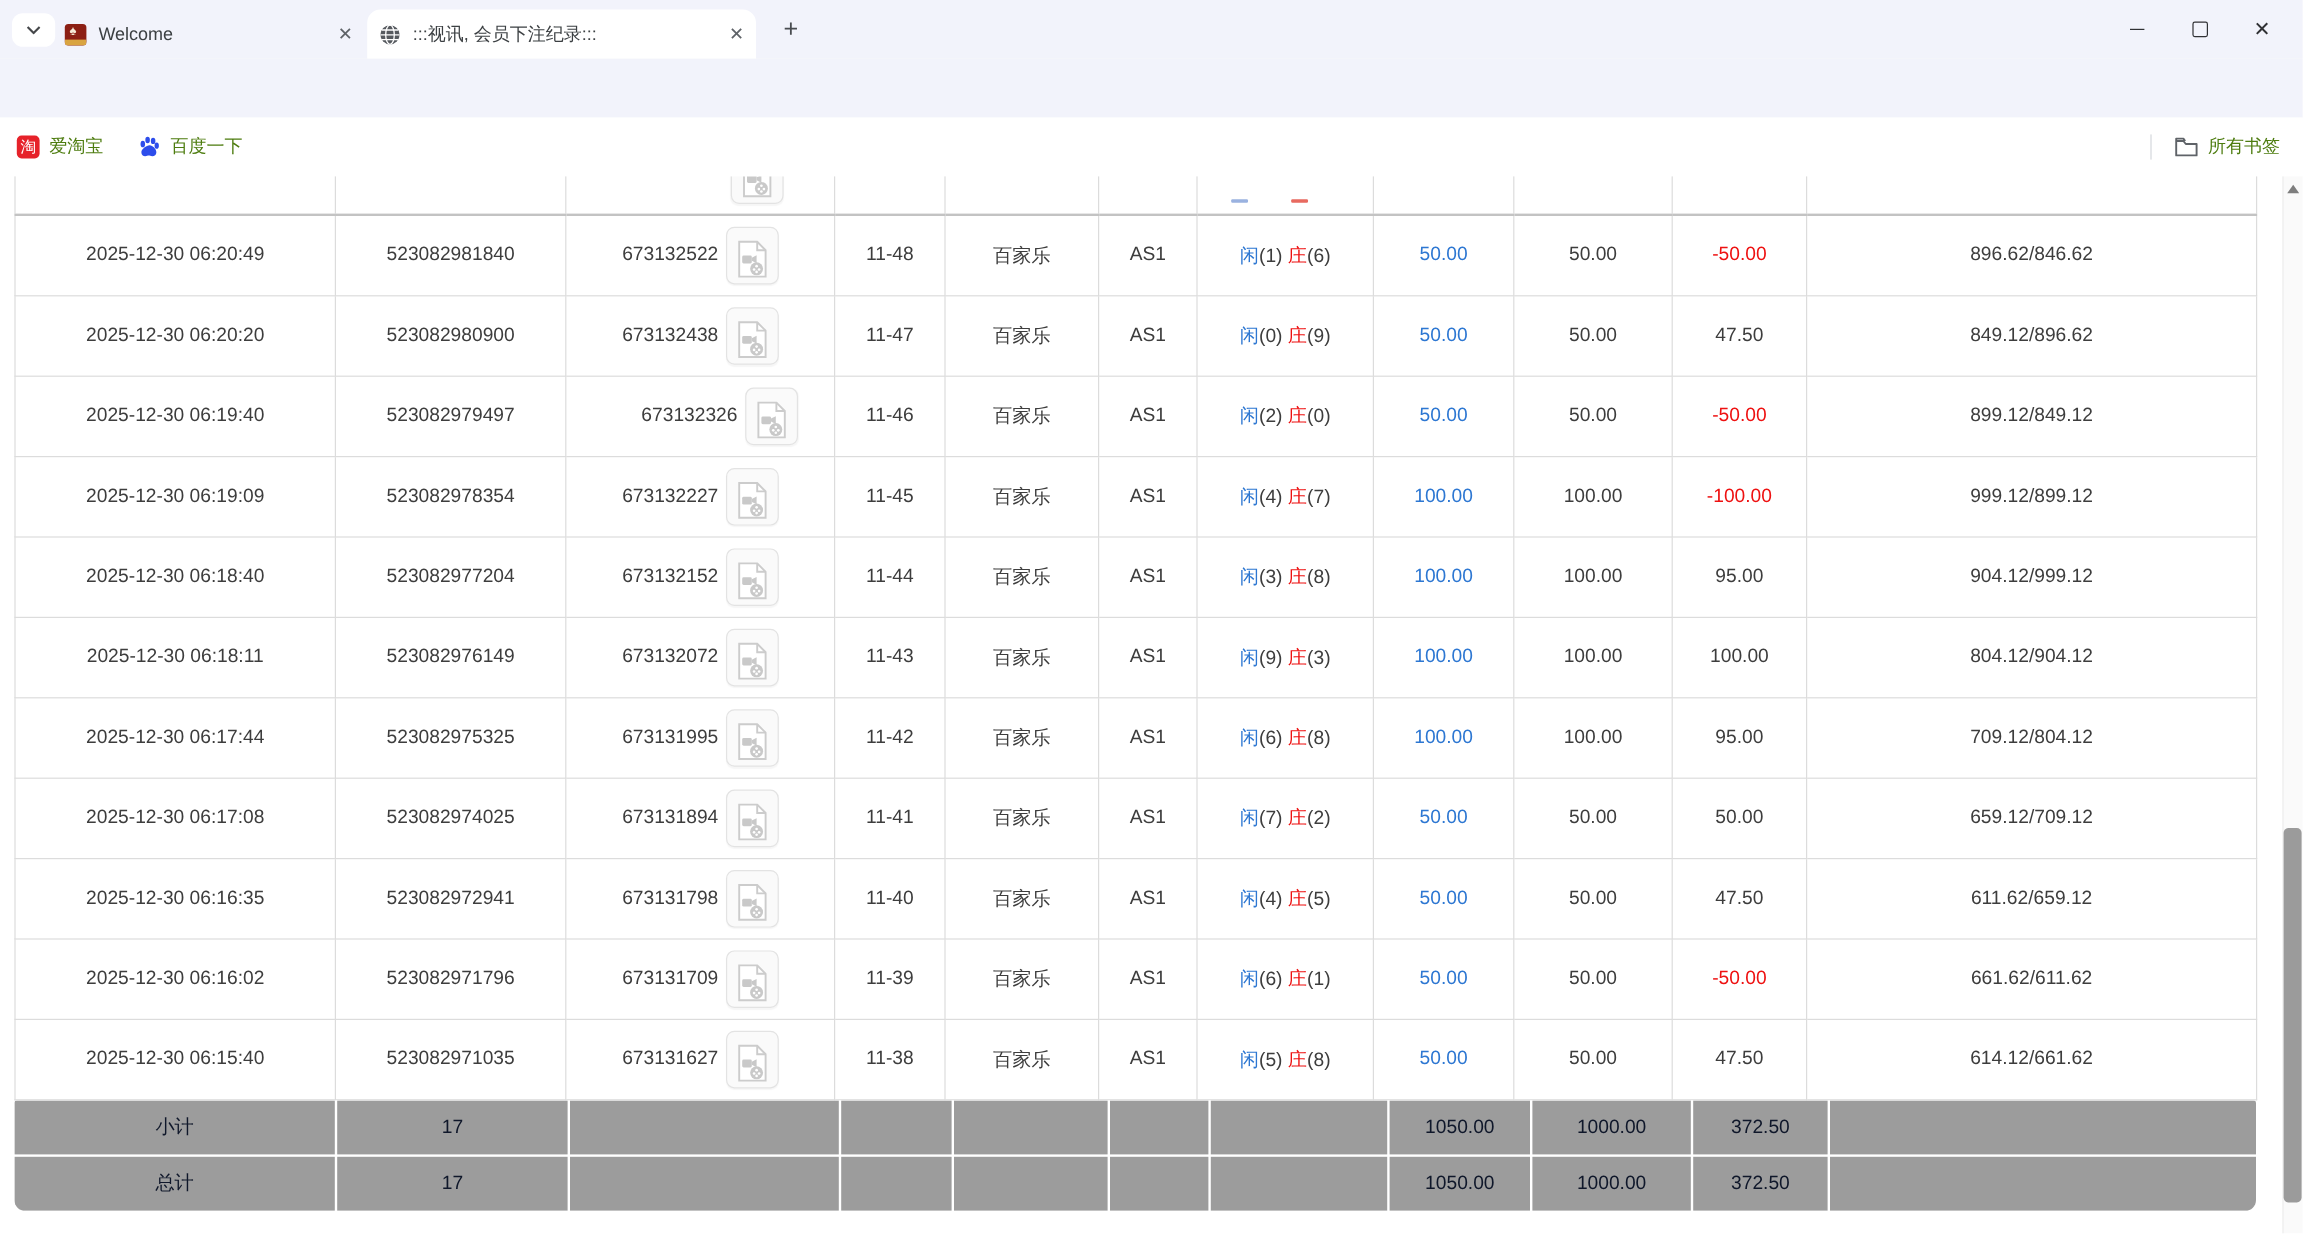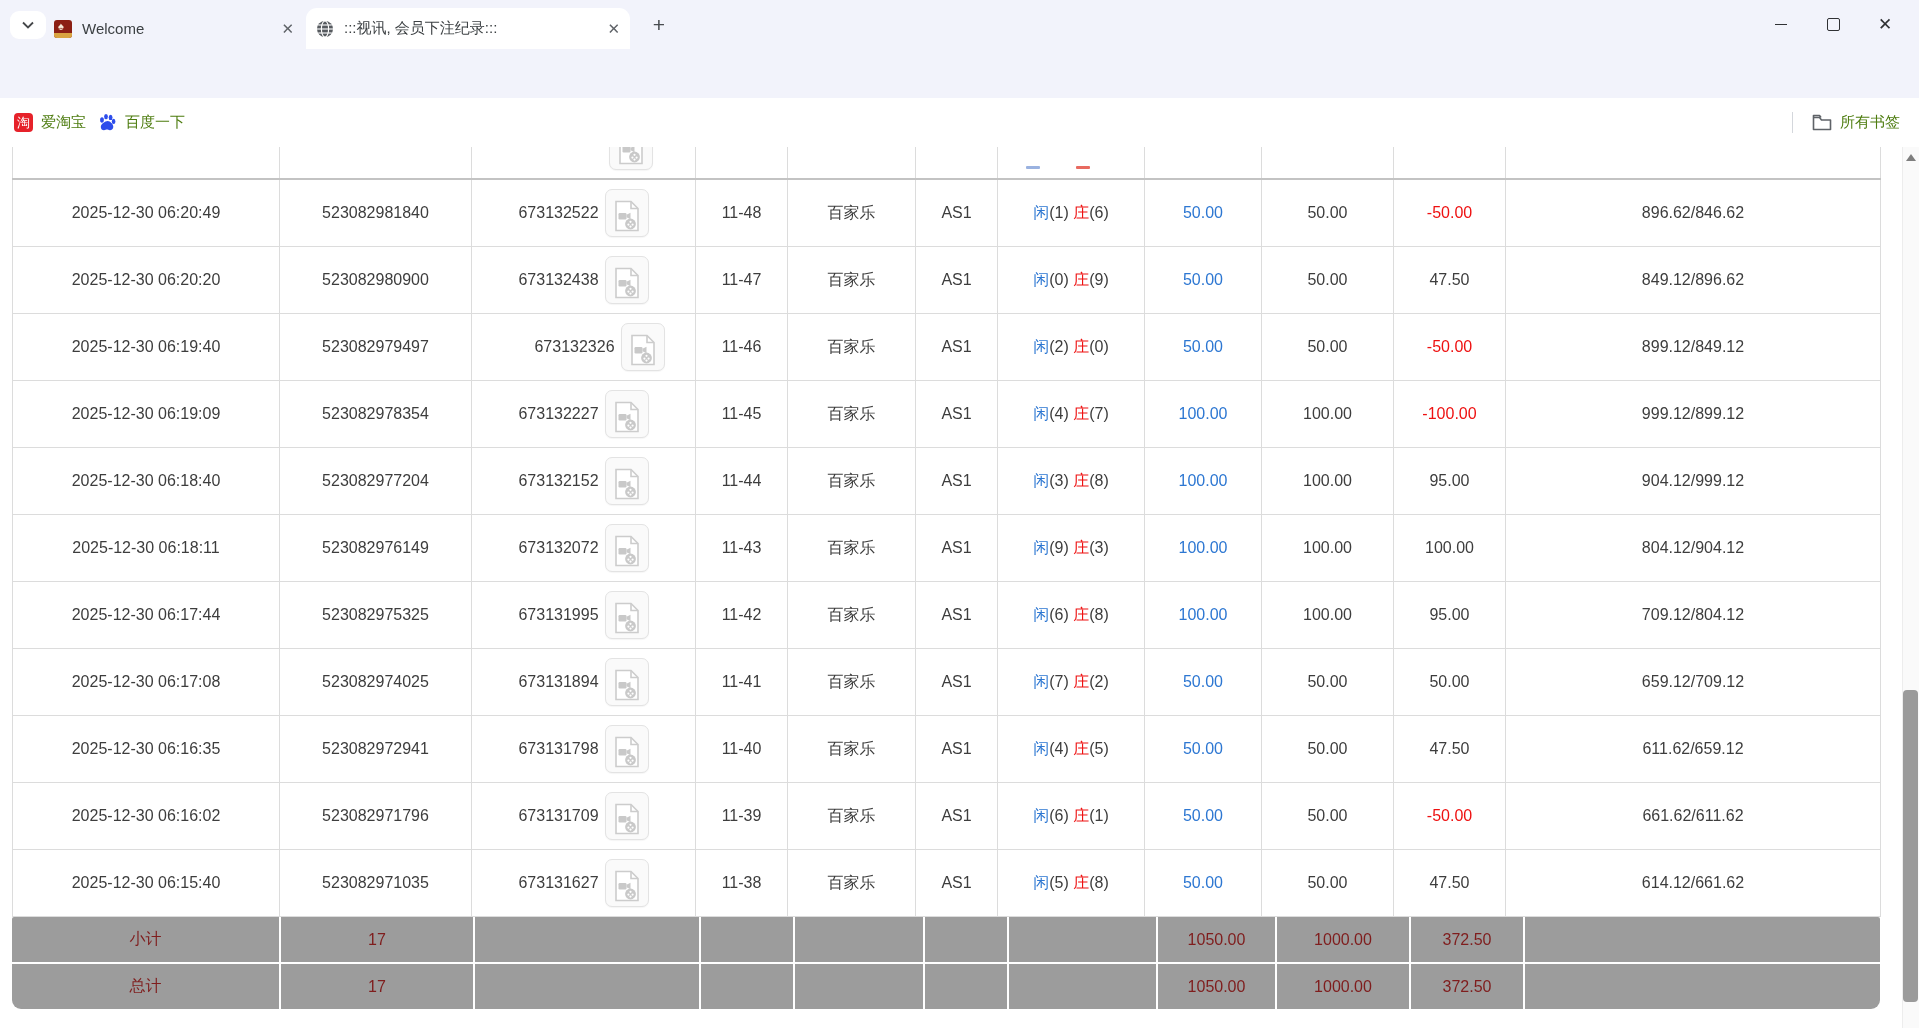--- a/index.html
+++ b/index.html
@@ -60,21 +60,21 @@
   .partialbtn{position:absolute;left:137px;bottom:8px;margin:0;}
   .sliver{position:absolute;bottom:10px;height:3px;border-radius:1px;}
   .amt{color:#2d77d2;cursor:pointer;text-decoration:none;}
   .blue{color:#2d77d2;}
   .red{color:#ee1111;}
   td.wl.neg{color:#ee1111;}
   
   .summary{margin-left:12px;width:1868px;display:grid;
     grid-template-columns:267px 192px 224px 92px 128px 82px 147px 117px 132px 112px 371px;
     grid-auto-rows:45px;gap:2px;background:#fff;border-radius:2px 2px 9px 9px;overflow:hidden;margin-top:0;}
-  .summary .cell{background:#9c9c9c;color:#7f1d1d;font-size:16px;display:flex;align-items:center;justify-content:center;white-space:nowrap;}
+  .summary .cell{background:#9c9c9c;color:#0f172a;font-size:16px;display:flex;align-items:center;justify-content:center;white-space:nowrap;}
   
   .sb-track{position:absolute;left:1902px;top:147px;width:17px;height:881px;background:#fafafa;border-left:1px solid #ededed;box-sizing:border-box;}
   .sb-up{position:absolute;left:1906px;top:154px;width:0;height:0;border-left:5px solid transparent;border-right:5px solid transparent;border-bottom:7px solid #7e7e7e;}
   .sb-thumb{position:absolute;left:1903px;top:690px;width:15px;height:312px;background:#9b9b9b;border-radius:4px;}
   svg{display:block;}
 </style>
 </head>
 <body>
 
 <div class="titlebar">
@@ -164,21 +164,21 @@
         <circle cx="3" cy="19" r="2.1" fill="#5f6368"></circle>
     </svg>
   </div>
 </div>
 
 <div class="bookmarks">
   <div class="bm-item" style="left:14px;">
     <span class="bm-tao">淘</span>
     <span class="bm-label">爱淘宝</span>
   </div>
-  <div class="bm-item" style="left:98px;">
+  <div class="bm-item" style="left:115px;">
     <svg width="19" height="19" viewBox="0 0 19 19">
       <ellipse cx="4" cy="7" rx="1.9" ry="2.8" fill="#2d4deb"></ellipse>
       <ellipse cx="8" cy="3.6" rx="1.9" ry="2.7" fill="#2d4deb"></ellipse>
       <ellipse cx="12.6" cy="4.4" rx="1.9" ry="2.7" fill="#2d4deb"></ellipse>
       <ellipse cx="15.6" cy="8.4" rx="1.8" ry="2.6" fill="#2d4deb"></ellipse>
       <path d="M9.7 8 c2.6 0 5.6 3.2 5.6 5.8 c0 2.2-1.6 3.4-3.4 3.4 c-1.4 0-2-0.6-2.9-0.6 c-0.9 0-1.7 0.6-3 0.6 c-1.8 0-3.2-1.3-3.2-3.3 C2.8 11.2 7 8 9.7 8 Z" fill="#2d4deb"></path>
     </svg>
     <span class="bm-label">百度一下</span>
   </div>
   <div class="bm-divider"></div>

